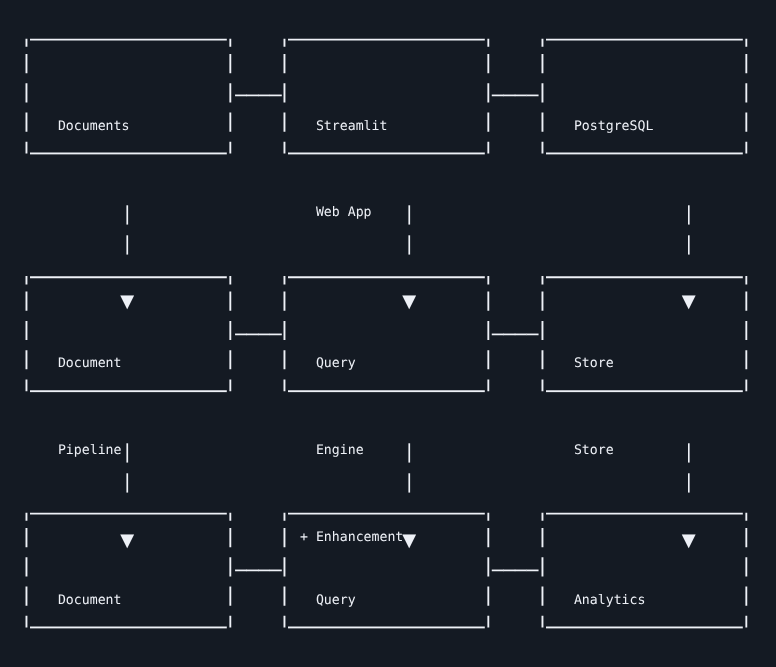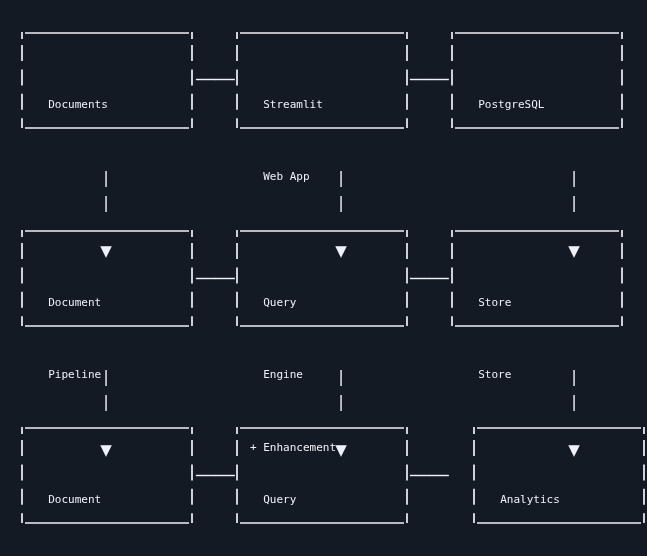--- a/index.html
+++ b/index.html
@@ -182,21 +182,21 @@
       <path d="M1 13 V96" stroke-dasharray="16 8.4"></path>
       <path d="M171 13 V96" stroke-dasharray="16 8.4"></path>
     </svg>
     <div class="ntext">
       <div class="nline">  Document</div>
       
       
     </div>
   </div>
 
-  <div class="node" style="left:473px; top:427px">
+  <div class="node" style="left:451px; top:427px">
     <svg class="frame" width="172" height="97" viewBox="0 0 172 97">
       <path d="M4 1 H168"></path>
       <path d="M4 96 H168"></path>
       <path d="M1 0 V7 M171 0 V7"></path>
       <path d="M1 13 V96" stroke-dasharray="16 8.4"></path>
       <path d="M171 13 V96" stroke-dasharray="16 8.4"></path>
     </svg>
     <div class="ntext">
       <div class="nline">  Analytics</div>
       

